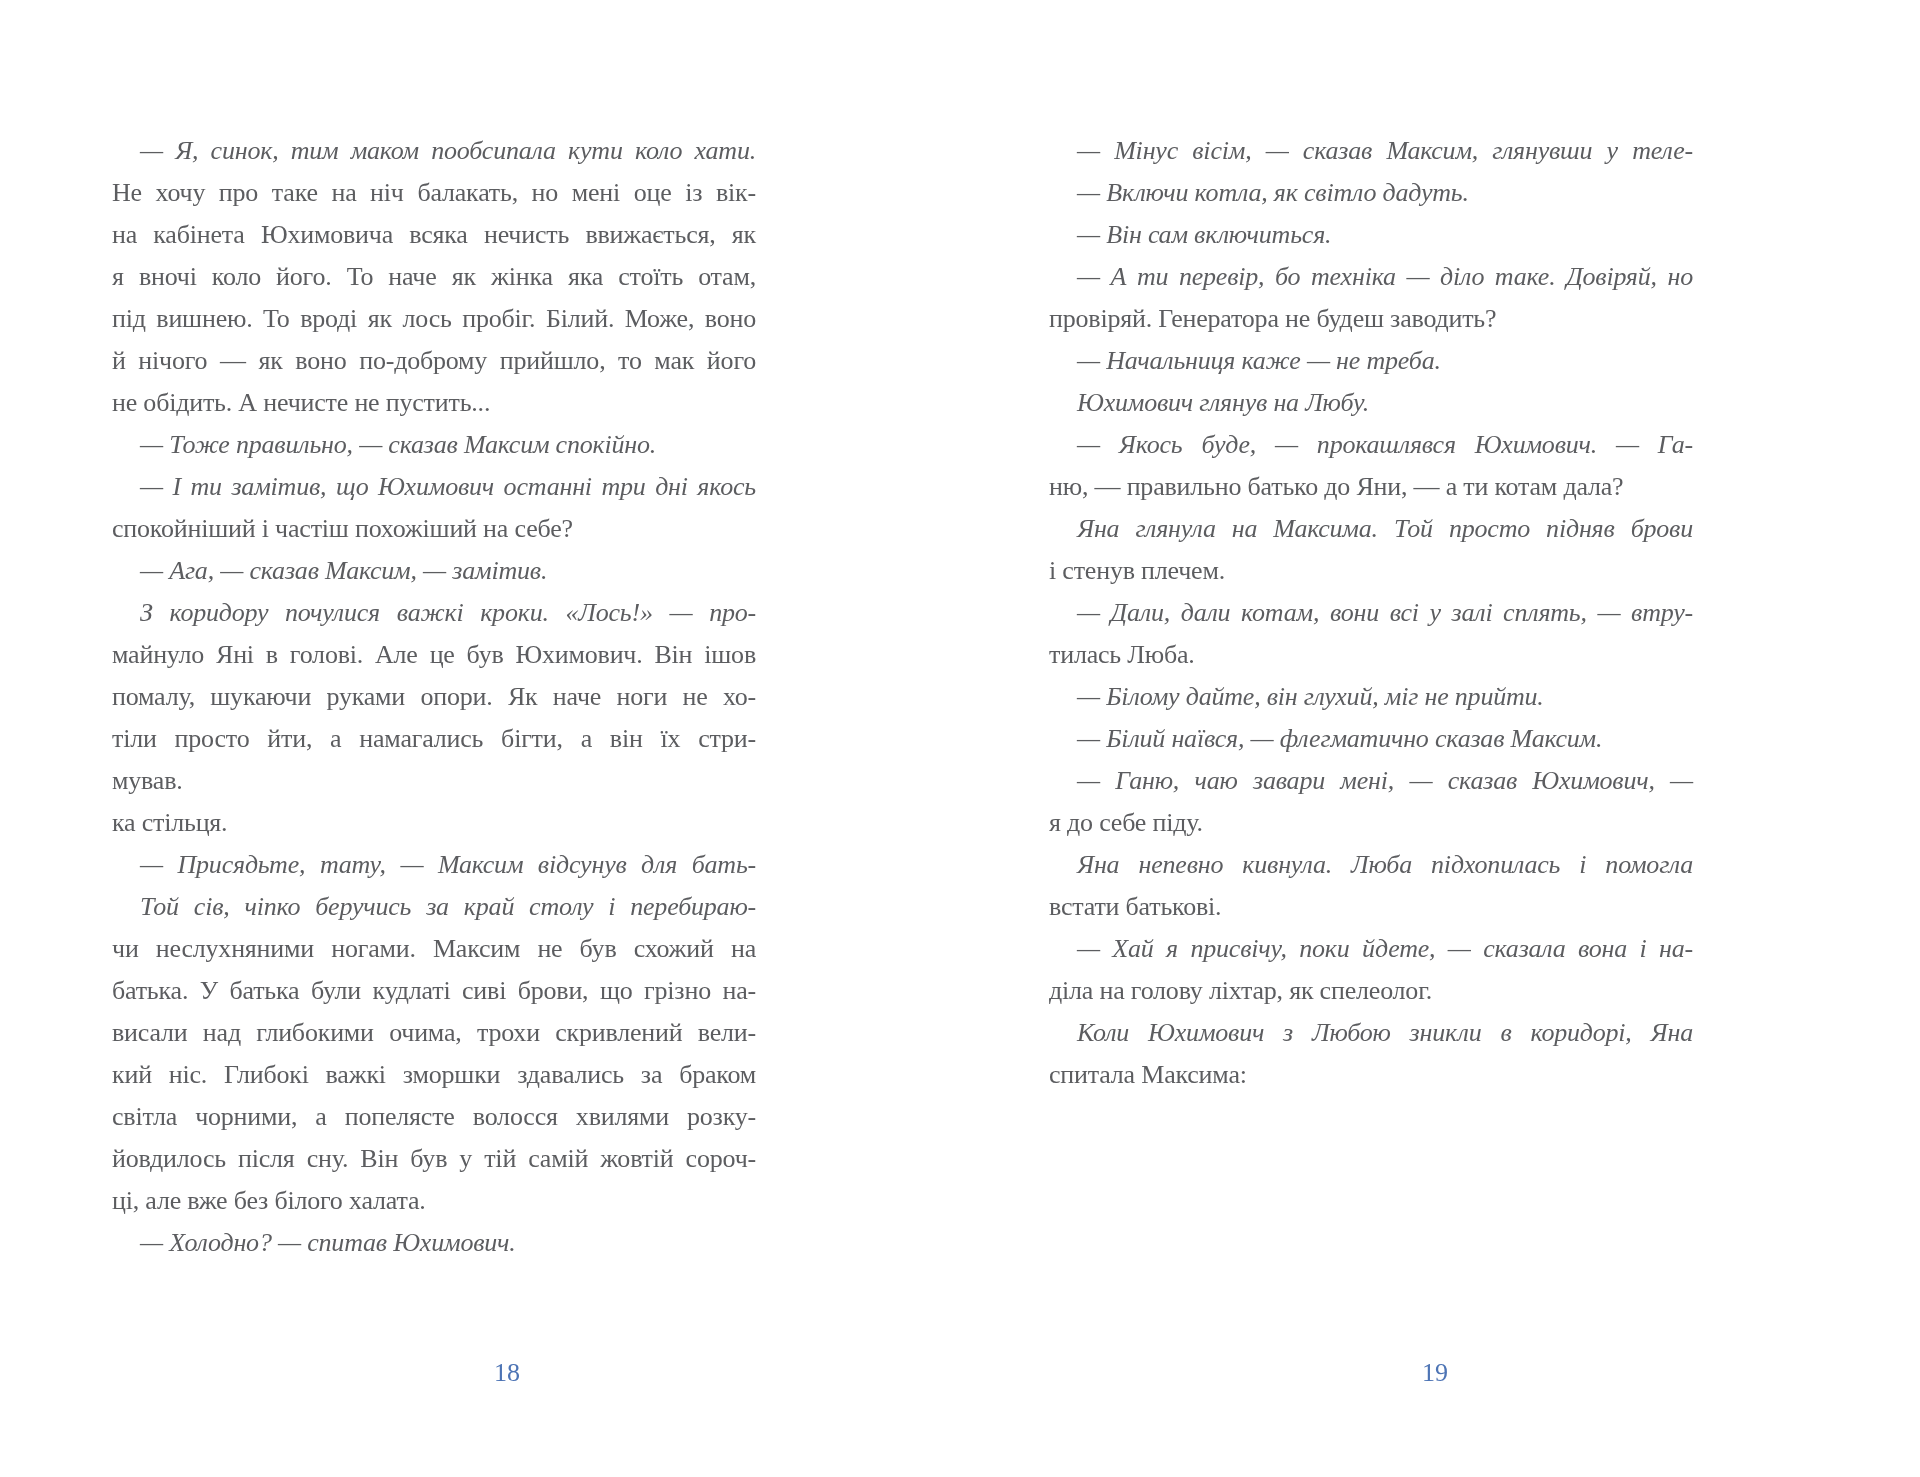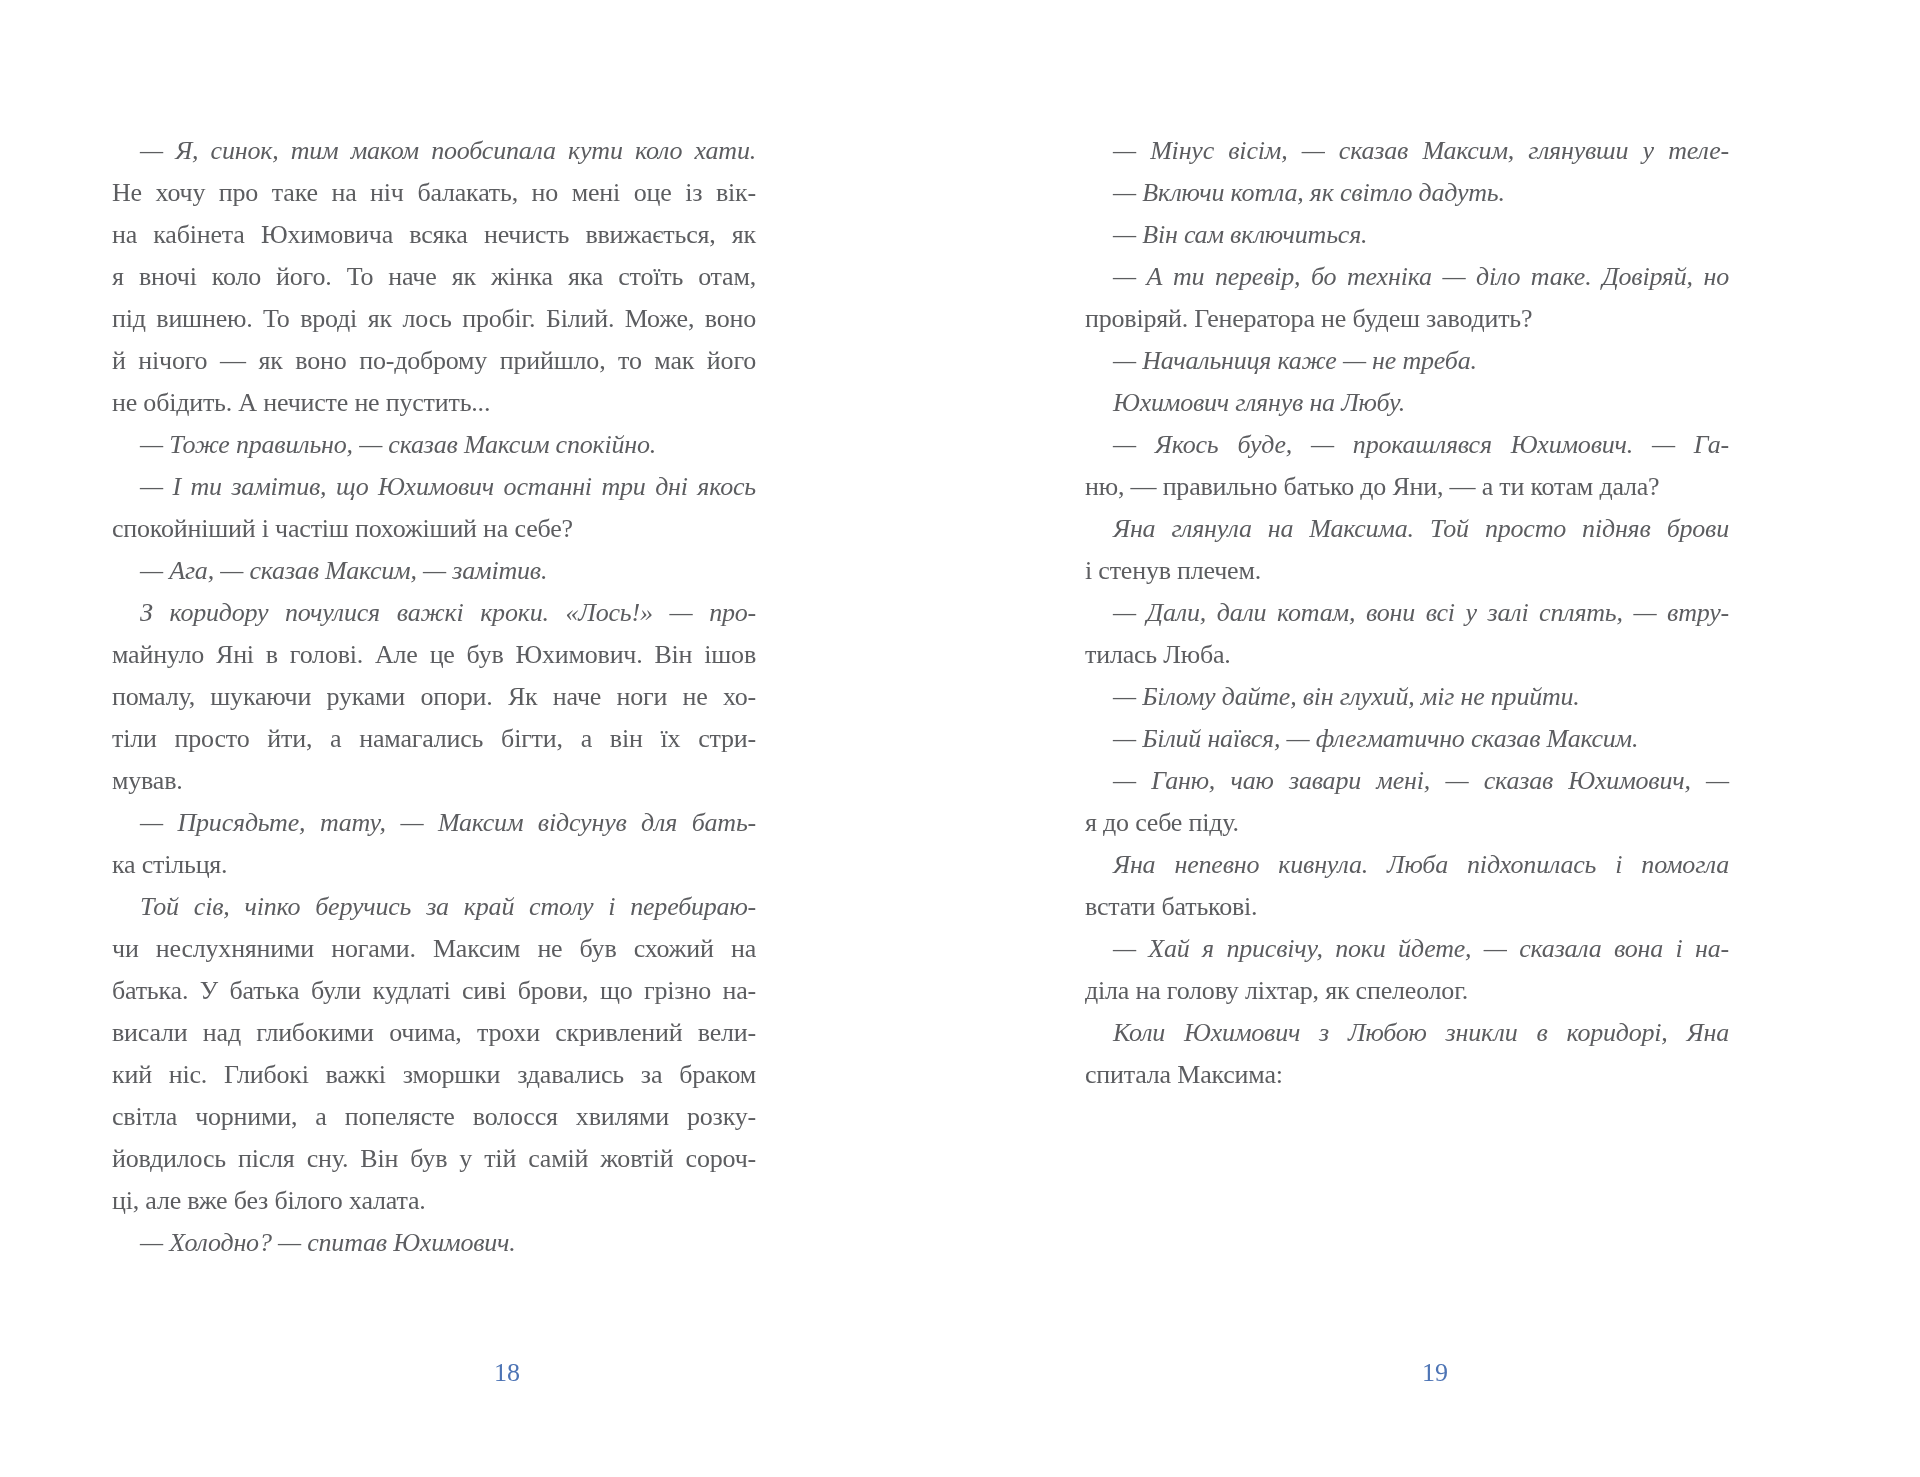--- a/index.html
+++ b/index.html
@@ -19,21 +19,21 @@
   .page-text {
     position: absolute;
     top: 130px;
     width: 644px;
     font-size: 26px;
     line-height: 42px;
     letter-spacing: -0.2px;
     color: #5c5d60;
   }
   .page-left  .page-text { left: 112px; }
-  .page-right .page-text { left: 1049px; margin-left: 36px; }
+  .page-right .page-text { left: 1049px; }
 
   .para { margin: 0; padding: 0; }
   .line {
     text-align: justify;
     text-align-last: justify;
     white-space: normal;
   }
   .line.first { text-indent: 28px; font-style: italic; }
   .line.last  { text-align-last: left; }
 
@@ -76,22 +76,22 @@
           <div class="line first last">— Ага, — сказав Максим, — замітив.</div>
         </div>
         <div class="para">
           <div class="line first">З коридору почулися важкі кроки. «Лось!» — про-</div>
           <div class="line">майнуло Яні в голові. Але це був Юхимович. Він ішов</div>
           <div class="line">помалу, шукаючи руками опори. Як наче ноги не хо-</div>
           <div class="line">тіли просто йти, а намагались бігти, а він їх стри-</div>
           <div class="line last">мував.</div>
         </div>
         <div class="para">
+          <div class="line last">ка стільця.</div>
           <div class="line first">— Присядьте, тату, — Максим відсунув для бать-</div>
-          <div class="line last">ка стільця.</div>
         </div>
         <div class="para">
           <div class="line first">Той сів, чіпко беручись за край столу і перебираю-</div>
           <div class="line">чи неслухняними ногами. Максим не був схожий на</div>
           <div class="line">батька. У батька були кудлаті сиві брови, що грізно на-</div>
           <div class="line">висали над глибокими очима, трохи скривлений вели-</div>
           <div class="line">кий ніс. Глибокі важкі зморшки здавались за браком</div>
           <div class="line">світла чорними, а попелясте волосся хвилями розку-</div>
           <div class="line">йовдилось після сну. Він був у тій самій жовтій сороч-</div>
           <div class="line last">ці, але вже без білого халата.</div>

